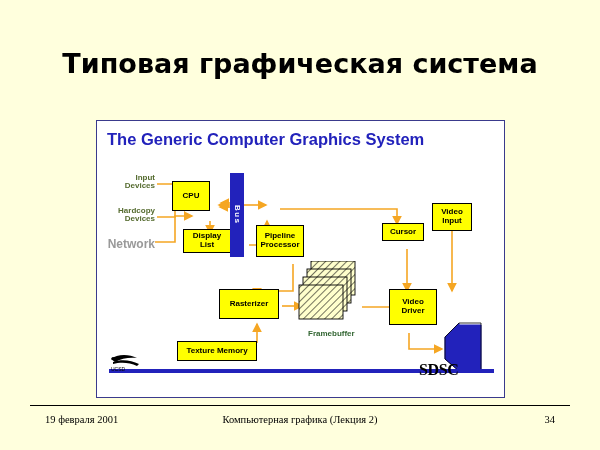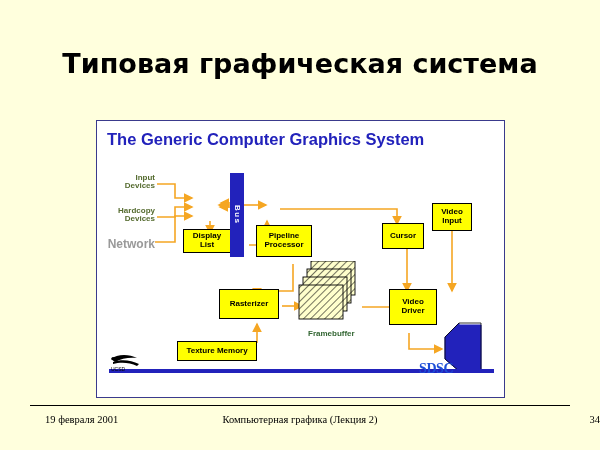--- a/index.html
+++ b/index.html
@@ -114,23 +114,23 @@
     left: 109px;
     top: 388px;
     width: 347px;
     height: 5px;
     background: #2222bb;
   }
   #sdsc {
     position: absolute;
     left: 408px;
     top: 377px;
-    font-size: 14px;
-    font-weight: bold;
-    color: #1d4ed8;
+    font-size: 16px;
+    font-weight: bold;
+    color: #000000;
     font-family: "Liberation Serif", serif;
     letter-spacing: -0.4px;
   }
   #ucsd {
     position: absolute;
     left: 108px;
     top: 370px;
     width: 42px;
     height: 20px;
   }
@@ -153,21 +153,21 @@
   .foot {
     position: absolute;
     top: 414px;
     font-size: 10.5px;
     color: #000000;
     font-family: "Liberation Serif", serif;
     text-align: center;
   }
   #foot-date { left: 45px; }
   #foot-center { left: 0; width: 600px; text-align: center; }
-  #foot-page { left: 0; width: 600px; text-align: right; box-sizing: border-box; }
+  #foot-page { left: 0; width: 600px; text-align: right; padding-right: 45px; box-sizing: border-box; }
   svg.arrows {
     position: absolute;
     left: 0; top: 0;
     width: 409px;
     height: 278px;
     pointer-events: none;
   }
 </style>
 </head>
 <body>
@@ -222,36 +222,37 @@
         <path d="M355,110 L355,170"></path>
 
         <path d="M312,212 L312,228 L345,228"></path>
       </g>
     </svg>
 
     <div class="label-green" style="left:6px; top:53px; width:52px;">Input<br>Devices</div>
     <div class="label-green" style="left:2px; top:86px; width:56px;">Hardcopy<br>Devices</div>
     <div class="label-gray" style="left:4px; top:117px; width:54px;">Network</div>
 
+    <div class="box" style="left:75px; top:60px; width:38px; height:30px;">CPU</div>
 
     <div class="box" style="left:86px; top:108px; width:48px; height:24px; font-size:8px;">
       <span style="display:block; line-height:1.1;">Display<br>List</span>
     </div>
 
     <div id="bus" style="left:133px; top:52px; width:14px; height:84px;">Bus</div>
 
-    <div class="box" style="left:159px; top:104px; width:56px; height:32px;">
+    <div class="box" style="left:159px; top:104px; width:48px; height:32px;">
       <span style="display:block; line-height:1.1;">Pipeline<br>Processor</span>
     </div>
 
     <div class="box" style="left:80px; top:220px; width:80px; height:20px;">Texture Memory</div>
 
     <div class="box" style="left:122px; top:168px; width:60px; height:30px;">Rasterizer</div>
 
-    <div class="box" style="left:285px; top:102px; width:42px; height:26px;">Cursor</div>
+    <div class="box" style="left:285px; top:102px; width:42px; height:18px;">Cursor</div>
 
     <div class="box" style="left:335px; top:82px; width:40px; height:28px;">
       <span style="display:block; line-height:1.1;">Video<br>Input</span>
     </div>
 
     <div class="box" style="left:292px; top:168px; width:48px; height:36px;">
       <span style="display:block; line-height:1.1;">Video<br>Driver</span>
     </div>
 
     <div id="fb-stack" style="left:200px; top:140px; width:70px; height:68px;">

